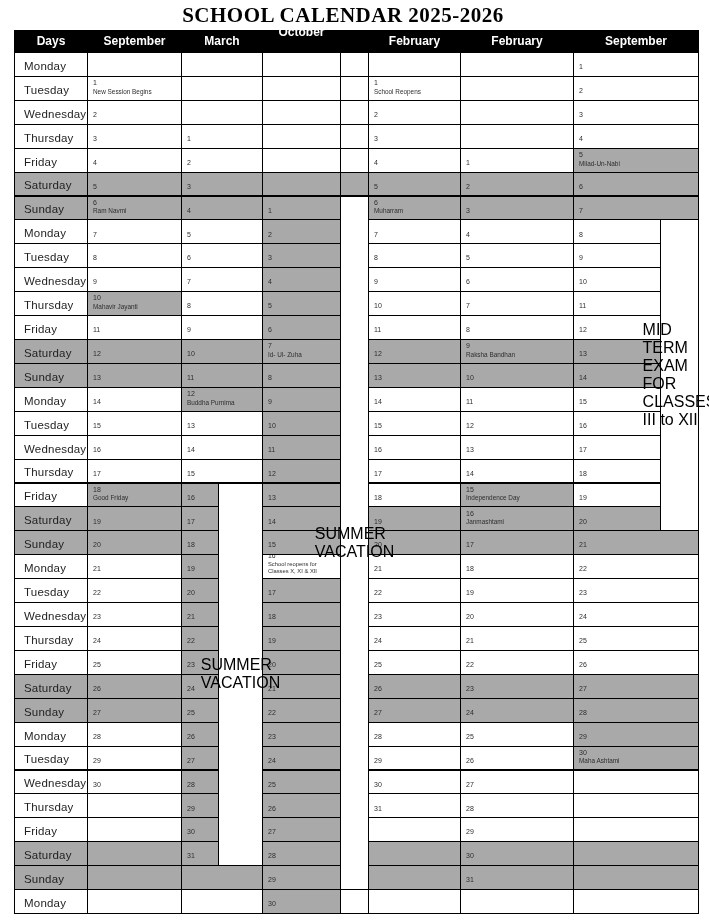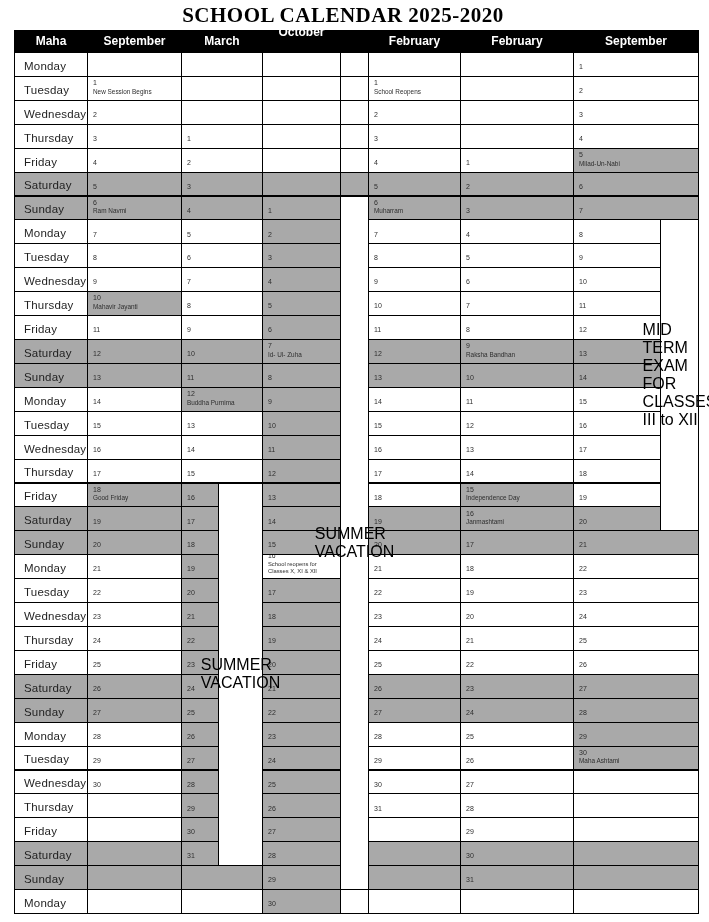--- a/index.html
+++ b/index.html
@@ -21,24 +21,24 @@
   .evt{font-size:6.4px;}
   .reopen .num{font-size:6.8px;}
   .reopen .evt{font-size:5.8px;}
   .reopen{padding-bottom:3px;}
   .vtext{position:absolute;box-sizing:border-box;border:1px solid var(--border,#000);
          background:#fff;display:flex;align-items:center;justify-content:center;z-index:3;}
 </style>
 </head>
 <body>
 
-<div class="title">SCHOOL CALENDAR 2025-2020</div>
+<div class="title">SCHOOL CALENDAR 2025-2026</div>
 <div id="cal">
     <div class="header-bar" style="left: 14px; top: 30px; width: 685px; height: 23px; border: none;"></div>
-    <div class="hlabel" style="left: 14px; width: 74px; top: 35px;">Maha</div>
+    <div class="hlabel" style="left: 14px; width: 74px; top: 35px;">Days</div>
     <div class="hlabel" style="left: 87px; width: 95px; top: 35px;">September</div>
     <div class="hlabel" style="left: 181px; width: 82px; top: 35px;">March</div>
     <div class="hlabel" style="left: 262px; width: 79px; top: 26px;">October</div>
     <div class="hlabel" style="left: 368px; width: 93px; top: 35px;">February</div>
     <div class="hlabel" style="left: 460px; width: 114px; top: 35px;">February</div>
     <div class="hlabel" style="left: 573px; width: 126px; top: 35px;">September</div>
     <div class="cell day-cell" style="left: 14px; top: 52px; width: 74px; height: 24.92px;">
       <div class="txt">Monday</div>
     </div>
     <div class="cell date-cell" style="left: 87px; top: 52px; width: 95px; height: 24.92px;"></div>

